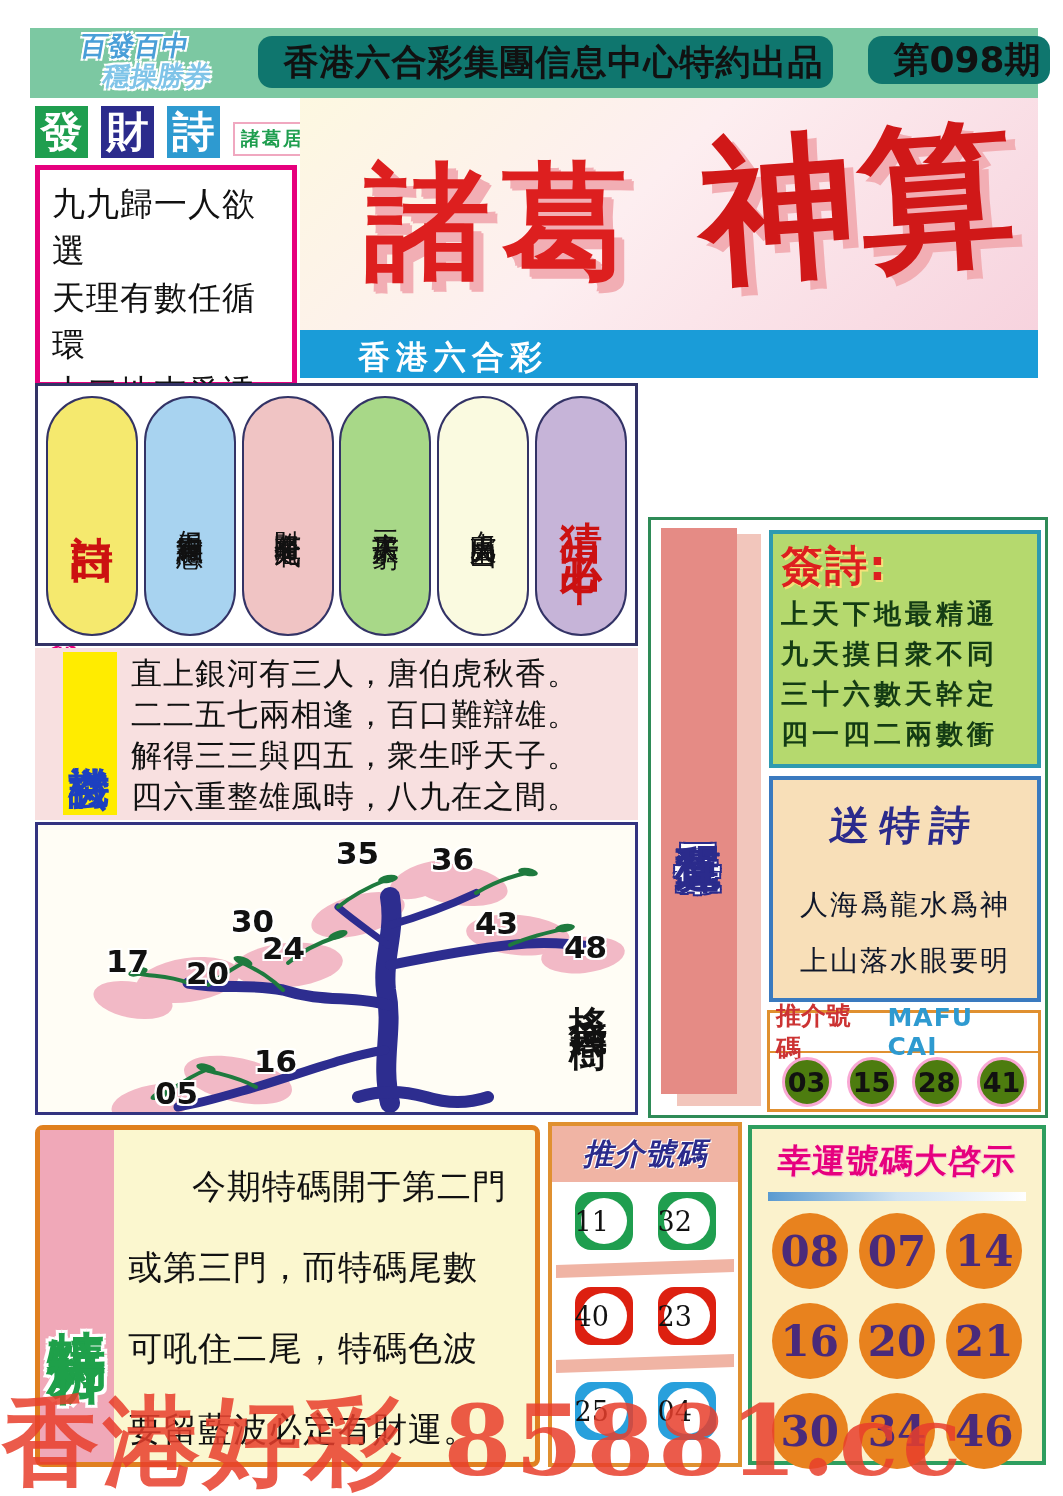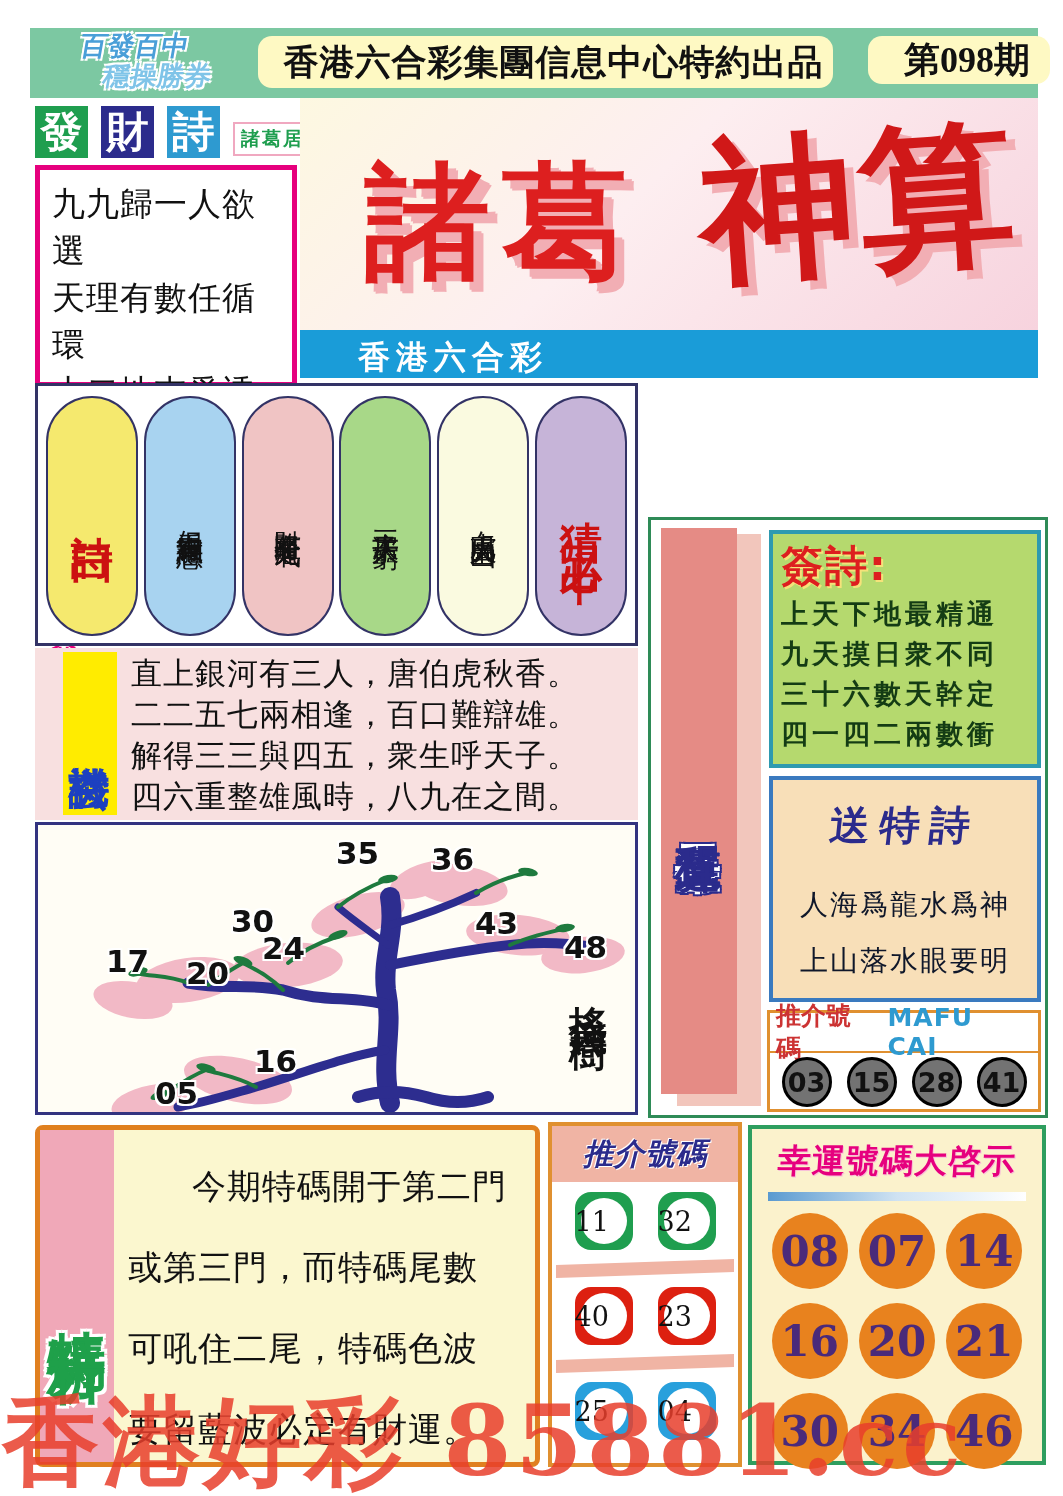--- a/index.html
+++ b/index.html
@@ -4,24 +4,24 @@
 <style>
   * { margin:0; padding:0; box-sizing:border-box; }
   body { background:#fff; font-family:"DejaVu Sans", sans-serif; }
   #page { position:relative; width:1063px; height:1496px; background:#fff; overflow:hidden; }
 
   
   .header-band { position:absolute; left:30px; top:28px; width:1008px; height:70px; background:#7cc8a2; }
   .slogan { position:absolute; left:48px; top:3px; transform:skewX(-10deg); font-weight:bold; color:#4a9fd8;
             text-shadow:-2px -2px 0 #fff,2px -2px 0 #fff,-2px 2px 0 #fff,2px 2px 0 #fff; line-height:30px; font-size:27px; }
   .slogan .l2 { display:block; margin-left:28px; color:#7fc4e8; }
-  .header-pill { position:absolute; top:8px; background:#fef9c3; border-radius:14px; color:#111; font-weight:bold;
+  .header-pill { position:absolute; top:8px; background:#0f766e; border-radius:14px; color:#111; font-weight:bold;
                  display:flex; align-items:center; justify-content:center;padding-left:16px; }
   .header-title { left:228px; width:575px; height:52px; font-size:35px; letter-spacing:1px; }
-  .issue-pill { left:838px; width:182px; height:48px; font-size:36px;font-family:Liberation Serif, serif; }
+  .issue-pill { left:838px; width:182px; height:48px; font-size:36px; }
 
   
   .facai-head { position:absolute; left:35px; top:100px; display:flex; align-items:flex-end; }
   .facai-char { width:53px; height:52px; color:#fff; font-weight:bold; font-size:42px; display:flex; align-items:center;
                 justify-content:center; margin-right:13px; }
   .fc1 { background:#1f9e4f; } .fc2 { background:#2b2b8c; margin-top:6px; } .fc3 { background:#2e9ad0; }
   .facai-author { background:#fff; border:2px solid #f0a8c0; color:#1f9e4f; font-size:19px; font-weight:bold;
                   padding:2px 6px; margin-bottom:2px; letter-spacing:2px; }
   .facai-box { position:absolute; left:35px; top:152px; width:262px; height:222px; background:#fff;
                border:5px solid #e6007e; padding:10px 8px 6px 12px;margin-top:13px; }
@@ -101,21 +101,21 @@
   .songte-title { color:#2b2b8c; font-weight:bold; font-size:40px; letter-spacing:10px; margin-top:18px;
                   font-family:"DejaVu Serif", serif; transform:skewX(-6deg); }
   .songte-line { font-size:28px; color:#0f172a; line-height:52px; letter-spacing:2px; margin-top:4px;
                  font-family:"DejaVu Serif", serif; }
   .mafucai { position:absolute; left:116px; top:490px; width:274px; height:102px; background:#fff;
              border:3px solid #e09030; }
   .mafucai-head { height:40px; border-bottom:2px solid #e09030; display:flex; align-items:center; padding:0 6px; }
   .mafucai-label { color:#cc3333; font-weight:bold; font-size:25px; }
   .mafucai-brand { color:#2e9ad0; font-weight:bold; font-size:25px; margin-left:12px; letter-spacing:1px; }
   .mafucai-nums { display:flex; justify-content:space-around; align-items:center; height:58px; padding:0 4px; }
-  .mf-circle { width:50px; height:50px; border:3px solid #000000; border-radius:50%; background:#737373; color:#111;
+  .mf-circle { width:50px; height:50px; border:3px solid #f9a8d4; border-radius:50%; background:#4d7c0f; color:#111;
                font-weight:bold; font-size:27px; display:flex; align-items:center; justify-content:center; }
 
   
   .tema-box { position:absolute; left:35px; top:1125px; width:505px; height:342px; border:5px solid #e08020;
               border-radius:8px; background:#fbf7cf; display:flex; }
   .tema-strip { width:74px; background:#f0a8b8; display:flex; align-items:center; justify-content:center; }
   .tema-strip span { writing-mode:vertical-rl; text-orientation:upright; color:#1fa04a; font-weight:bold; font-size:58px;
                      line-height:74px; letter-spacing:6px;
                      text-shadow:-3px -3px 0 #fff,3px -3px 0 #fff,-3px 3px 0 #fff,3px 3px 0 #fff; }
   .tema-lines { flex:1; padding:16px 8px 0 14px; }

